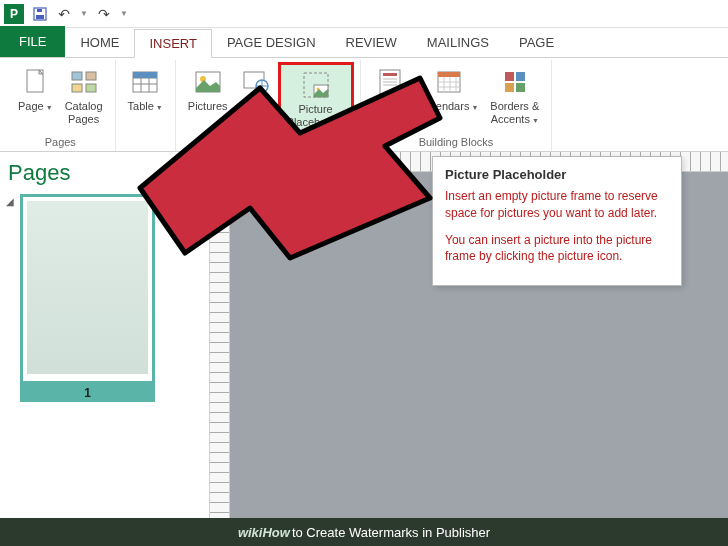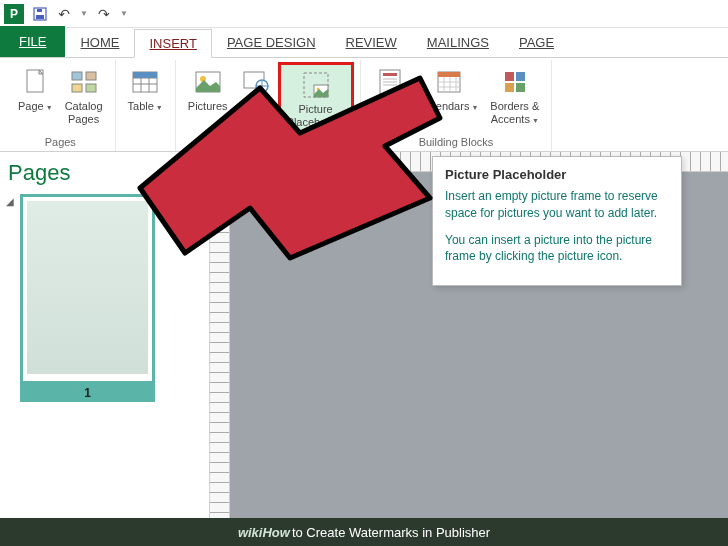--- a/index.html
+++ b/index.html
@@ -5,21 +5,21 @@
     * { margin: 0; padding: 0; box-sizing: border-box; font-family: 'Segoe UI', Tahoma, sans-serif; }
     body { width: 728px; height: 546px; background: #fff; overflow: hidden; position: relative; }
     
     .titlebar { height: 28px; background: #fff; display: flex; align-items: center; padding: 0 4px; border-bottom: 1px solid #e0e0e0; }
     .app-icon { width: 20px; height: 20px; background: #0e7a3e; display: flex; align-items: center; justify-content: center; margin-right: 4px; }
     .app-icon-p { color: #fff; font-weight: bold; font-size: 12px; }
     .qat-btn { width: 24px; height: 24px; display: flex; align-items: center; justify-content: center; cursor: pointer; color: #444; font-size: 14px; }
     .qat-dd { font-size: 8px; color: #888; margin: 0 4px; }
     
     .tabstrip { height: 30px; background: #fff; display: flex; align-items: flex-end; border-bottom: 1px solid #d0d0d0; }
-    .tab { padding: 6px 14px; font-size: 13px; color: #444; cursor: pointer; border: 1px solid transparent; text-decoration: underline; }
+    .tab { padding: 6px 14px; font-size: 13px; color: #444; cursor: pointer; border: 1px solid transparent; }
     .tab-file { background: #0e7a3e; color: #fff; padding: 7px 18px; }
     .tab-active { color: #7f1d1d; border: 1px solid #d0d0d0; border-bottom: 1px solid #fff; background: #fff; position: relative; top: 1px; }
     
     .ribbon { height: 94px; background: #fff; border-bottom: 1px solid #d0d0d0; display: flex; padding: 2px 6px 0; }
     .rgroup { display: flex; flex-direction: column; align-items: center; border-right: 1px solid #e8e8e8; padding: 2px 6px 0; }
     .rgroup-items { display: flex; flex: 1; align-items: flex-start; }
     .rgroup-label { font-size: 11px; color: #666; padding: 2px 0 3px; }
     .rbtn { display: flex; flex-direction: column; align-items: center; padding: 2px 6px; cursor: pointer; min-width: 40px; }
     .rbtn-highlighted { border: 3px solid #e01a1a; background: #d5f0df; }
     .rbtn-icon { width: 32px; height: 32px; margin: 2px 0; }
@@ -36,21 +36,21 @@
     .page-num-tab { background: #5ab5a8; color: #222; font-size: 12px; font-weight: bold; width: 135px; text-align: center; margin-left: 12px; padding: 2px 0; }
     
     .canvas-area { flex: 1; position: relative; background: #f0f0f0; }
     .ruler-h { height: 20px; background: #f7f7f7; border-bottom: 1px solid #ccc; background-image: repeating-linear-gradient(to right, #aaa 0, #aaa 1px, transparent 1px, transparent 10px); position: relative; }
     .ruler-v { width: 20px; position: absolute; left: 0; top: 20px; bottom: 0; background: #f7f7f7; border-right: 1px solid #ccc; background-image: repeating-linear-gradient(to bottom, #aaa 0, #aaa 1px, transparent 1px, transparent 10px); }
     .ruler-corner { width: 20px; height: 20px; position: absolute; left: 0; top: 0; background: #f0f0f0; border-right: 1px solid #ccc; border-bottom: 1px solid #ccc; }
     .doc-bg { position: absolute; left: 20px; top: 20px; right: 0; bottom: 0; background: #9ea4aa; }
     
     .tooltip { position: absolute; left: 432px; top: 156px; width: 250px; background: #fff; border: 1px solid #bbb; padding: 10px 12px; box-shadow: 2px 2px 6px rgba(0,0,0,0.15); }
     .tooltip-title { font-size: 13px; font-weight: bold; color: #333; margin-bottom: 6px; }
-    .tooltip-body { font-size: 12px; color: #0f766e; line-height: 1.4; }
+    .tooltip-body { font-size: 12px; color: #b91c1c; line-height: 1.4; }
     .tooltip-body p { margin-bottom: 10px; }
     
     .arrow-overlay { position: absolute; left: 130px; top: 58px; pointer-events: none; }
     
     .wikihow-bar { position: absolute; bottom: 0; left: 0; right: 0; height: 28px; background: #2c3a2e; color: #fff; display: flex; align-items: center; justify-content: center; font-size: 13px; }
     .wikihow-brand { font-style: italic; font-weight: bold; color: #d2e4d5; margin-right: 2px; }
   </style>
 </head>
 <body>
 

